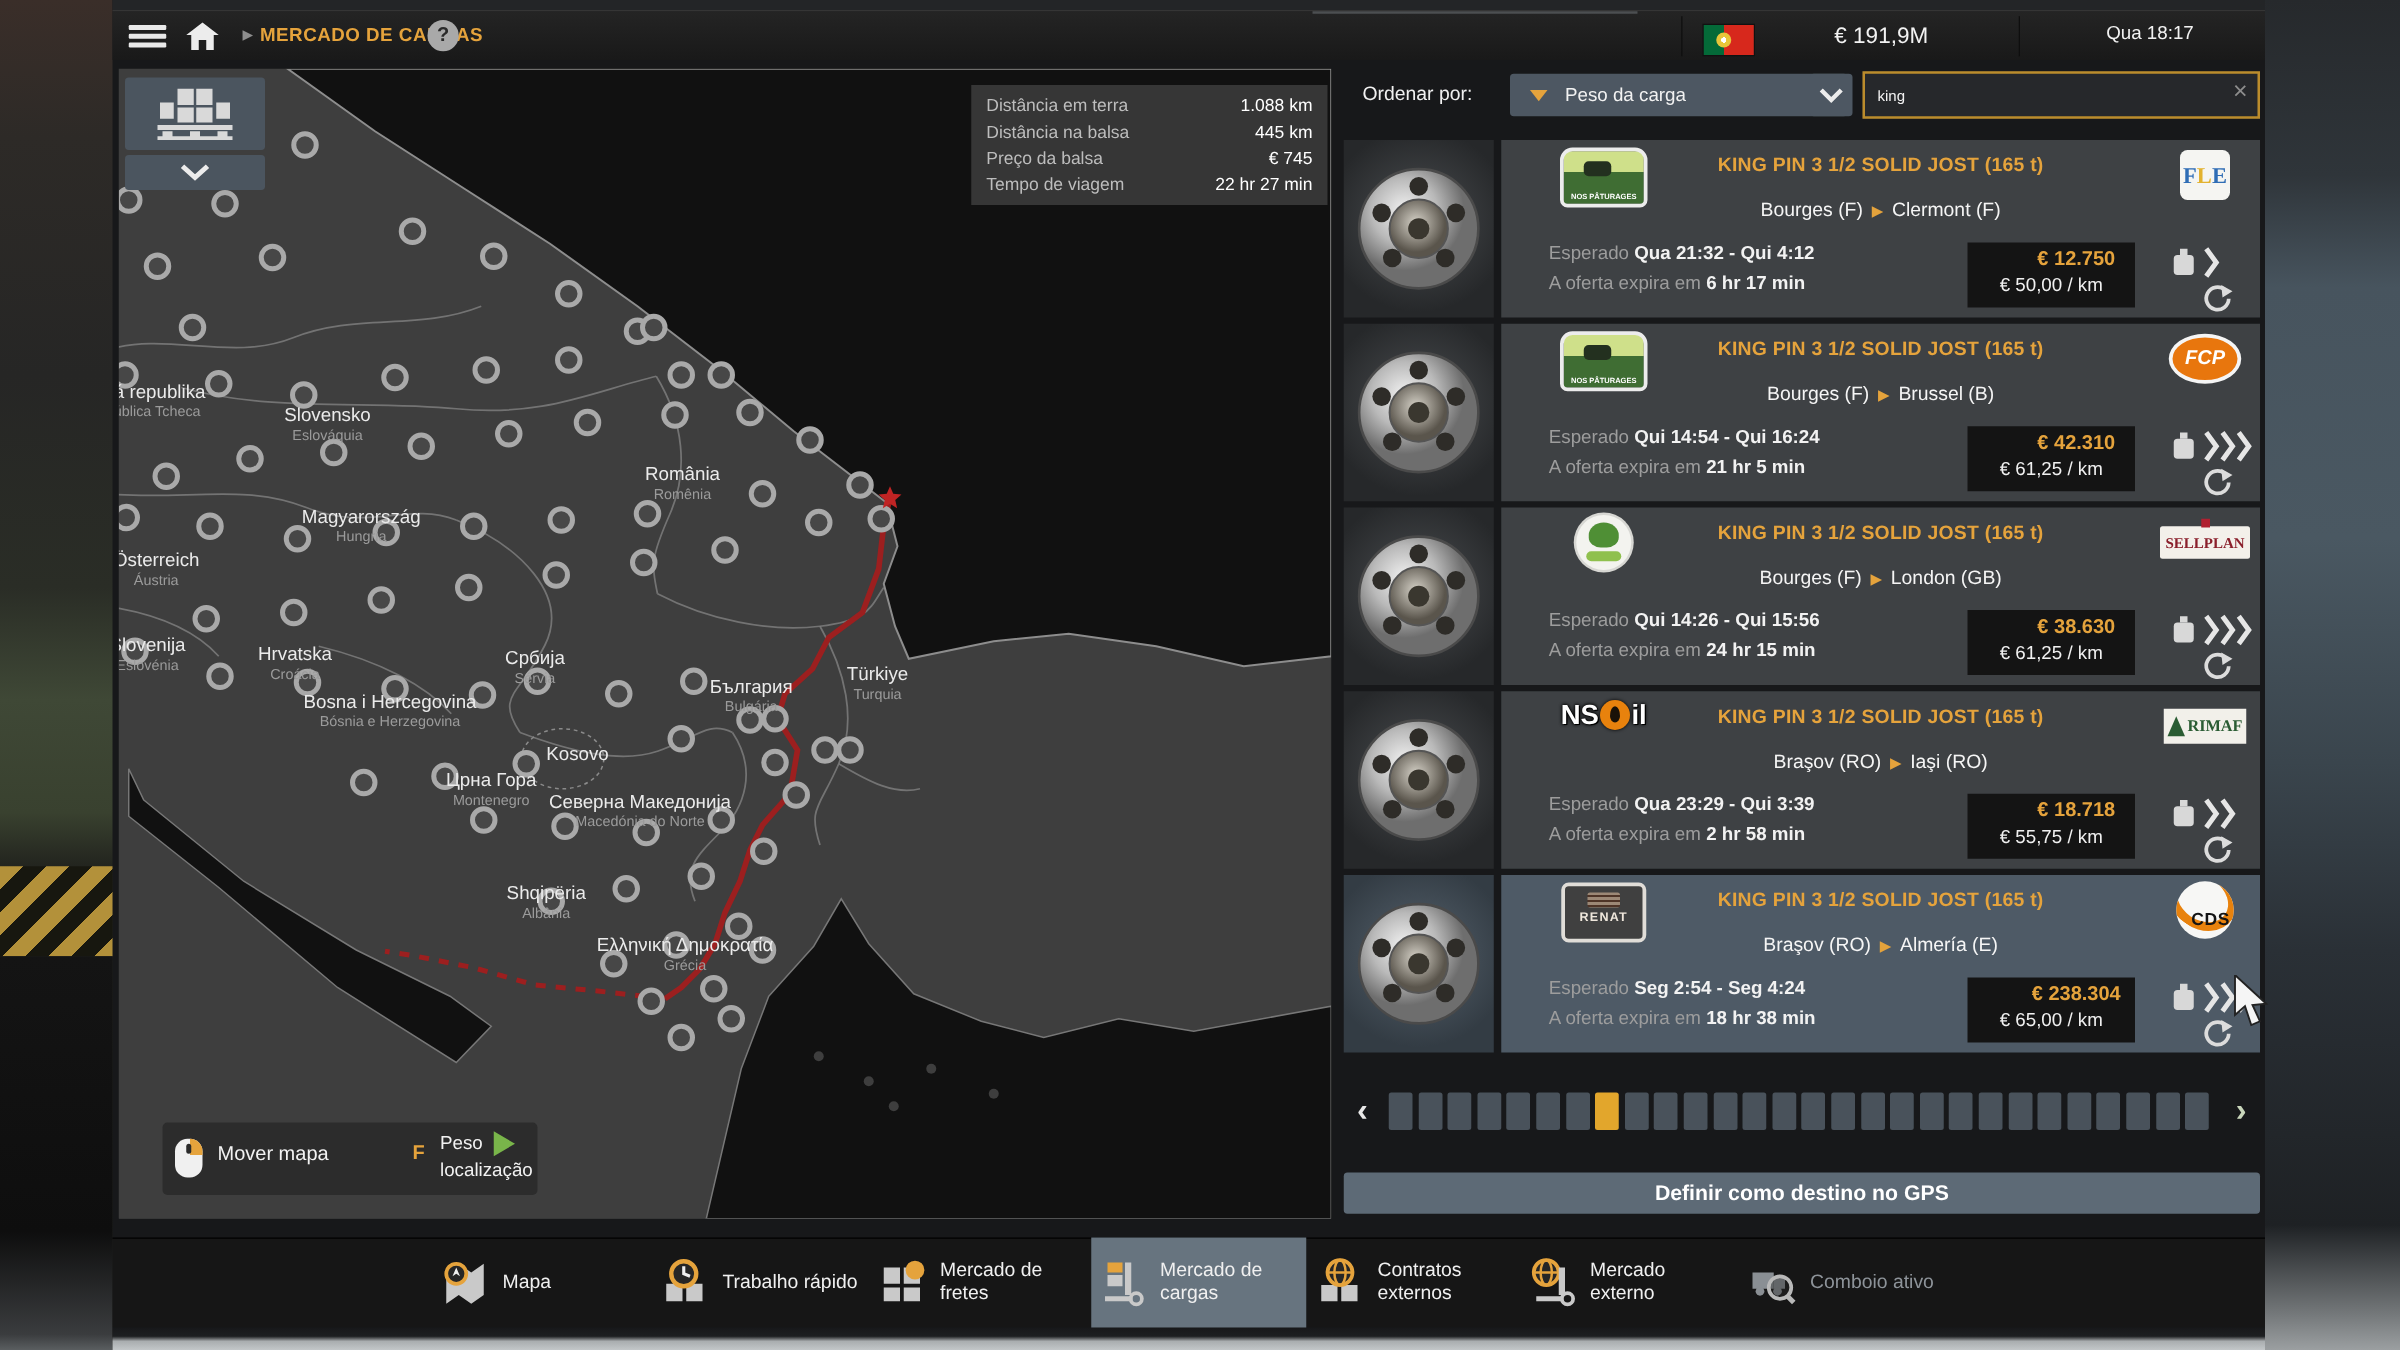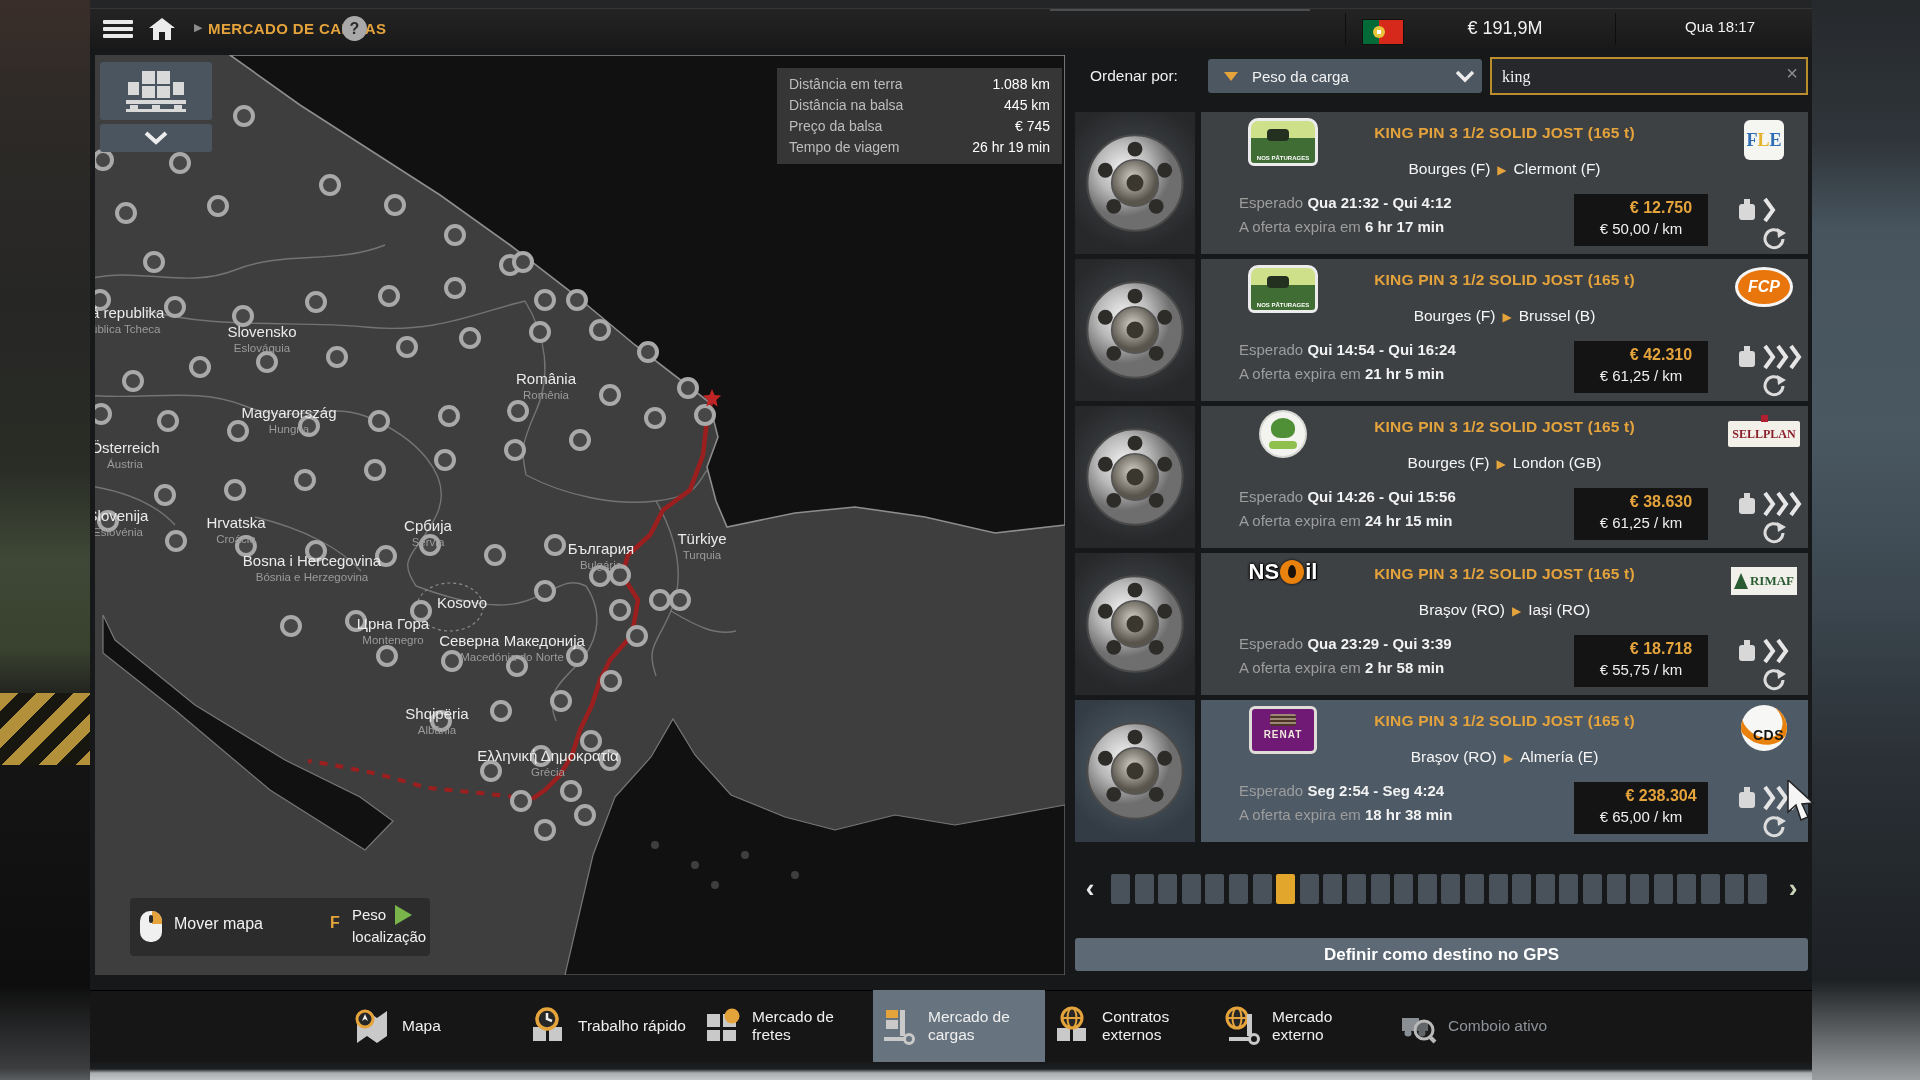--- a/index.html
+++ b/index.html
@@ -42,21 +42,21 @@
   .hint-move{position:absolute;left:44px;top:17px;color:#f2f2f2;font-size:16px;}
   .hint-key{position:absolute;left:200px;top:16px;color:#e5a33c;font-size:16px;font-weight:bold;}
   .hint-loc{position:absolute;left:222px;top:6px;width:100px;color:#f2f2f2;font-size:15px;line-height:22px;}
   .green-marker{position:absolute;left:300px;top:850px;width:0;height:0;border-top:10px solid transparent;border-bottom:10px solid transparent;border-left:17px solid #79b54a;}
   
   .sort-label{left:1090px;top:62px;height:28px;line-height:28px;color:#f0f0f0;font-size:15.5px;}
   .dropdown{left:1208px;top:59px;width:270px;height:34px;background:#4d5762;border-radius:3px;display:flex;align-items:center;color:#f2f2f2;font-size:15px;}
   .dropdown .tri{margin:0 14px 0 16px;width:0;height:0;border-left:7px solid transparent;border-right:7px solid transparent;border-top:9px solid #e5a33c;}
   .chevbtn{left:1448px;top:59px;width:34px;height:34px;background:#4d5762;border-radius:3px;display:flex;align-items:center;justify-content:center;}
   .searchbox{left:1490px;top:57px;width:318px;height:38px;background:#26282b;border:2px solid #bb8c2c;box-sizing:border-box;}
-  .searchbox input{position:absolute;left:8px;top:2px;width:270px;height:30px;background:transparent;border:none;outline:none;color:#f2f2f2;font-size:16px;font-family:Liberation Serif, serif;}
+  .searchbox input{position:absolute;left:8px;top:2px;width:270px;height:30px;background:transparent;border:none;outline:none;color:#f2f2f2;font-size:12px;font-family:Liberation Sans, sans-serif;}
   .searchbox .x{position:absolute;right:8px;top:3px;color:#8d8d8d;font-size:20px;}
   
   #cards{left:1075px;top:112px;width:733px;height:735px;}
   .card{position:absolute;left:0;width:733px;height:142px;}
   .card .thumb{position:absolute;left:0;top:0;width:120px;height:142px;background:radial-gradient(circle at 50% 45%,#4a4d50,#26282a 75%);display:flex;align-items:center;justify-content:center;}
   .card .body{position:absolute;left:126px;top:0;width:607px;height:142px;background:#3e4144;}
   .card.sel .body{background:#4e5a66;}
   .card.sel .thumb{background:radial-gradient(circle at 50% 45%,#56626d,#333c44 75%);}
   .card .title{position:absolute;left:110px;right:110px;top:12px;text-align:center;color:#e5a33c;font-weight:bold;font-size:15.5px;letter-spacing:.2px;}
   .card .route{position:absolute;left:60px;right:60px;top:48px;text-align:center;color:#f5f5f5;font-size:15.5px;}
@@ -74,21 +74,21 @@
   
   .lg-nos{position:relative;width:64px;height:42px;border:3px solid #ececec;border-radius:10px 10px 6px 6px;overflow:hidden;background:linear-gradient(180deg,#cfe08a 0 40%,#3f6d33 40%);}
   .lg-nos .cow{position:absolute;left:16px;top:8px;width:22px;height:12px;background:#23301f;border-radius:4px;}
   .lg-nos .txt{position:absolute;left:0;right:0;bottom:2px;text-align:center;color:#fff;font-size:6px;font-weight:bold;}
   .lg-tree{width:44px;height:44px;border-radius:50%;background:#f3f3ef;position:relative;box-shadow:0 0 0 2px #d7d7d3;}
   .lg-tree .top{position:absolute;left:10px;top:6px;width:24px;height:20px;background:#4f8f35;border-radius:50% 50% 40% 40%;}
   .lg-tree .base{position:absolute;left:8px;bottom:7px;width:28px;height:8px;background:#8fc04e;border-radius:4px;}
   .lg-nsoil{display:flex;align-items:center;font-weight:bold;font-size:22px;color:#fff;text-shadow:0 0 3px #000,0 0 3px #000,1px 1px 0 #000;}
   .lg-nsoil .drop{width:24px;height:24px;border-radius:50%;background:#e8820d;position:relative;margin:0 1px;box-shadow:0 0 3px #000;}
   .lg-nsoil .drop:after{content:"";position:absolute;left:8px;top:5px;width:8px;height:13px;background:#1a1208;border-radius:50% 50% 50% 50%/60% 60% 40% 40%;}
-  .lg-renat{position:relative;width:62px;height:42px;background:#701a75;border:3px solid #e0ddd8;border-radius:6px;color:#efe7dc;text-align:center;font-size:10px;font-weight:bold;letter-spacing:1px;}
+  .lg-renat{position:relative;width:62px;height:42px;background:#404040;border:3px solid #e0ddd8;border-radius:6px;color:#efe7dc;text-align:center;font-size:10px;font-weight:bold;letter-spacing:1px;}
   .lg-renat .grill{margin:5px auto 3px;width:26px;height:12px;background:repeating-linear-gradient(180deg,#9c8876 0 2px,#4e3427 2px 4px);border-radius:2px;}
   .lg-fle{width:40px;height:40px;background:#f5f5f2;border-radius:6px;text-align:center;line-height:40px;font-weight:bold;font-size:18px;font-family:"Liberation Serif",serif;}
   .lg-fle .b{color:#2f6db5;}.lg-fle .y{color:#e3b22f;}
   .lg-fcp{width:58px;height:40px;background:#e8760d;border-radius:50%;border:3px solid #f5f5f5;box-sizing:border-box;color:#fff;font-style:italic;font-weight:bold;font-size:16px;text-align:center;line-height:34px;}
   .lg-sellplan{width:72px;height:26px;background:#f3f0ea;border-radius:2px;text-align:center;line-height:26px;font-family:"Liberation Serif",serif;font-weight:bold;font-size:12px;color:#8a1f2b;position:relative;}
   .lg-sellplan:before{content:"";position:absolute;left:33px;top:-6px;width:7px;height:7px;background:#b02030;}
   .lg-trimaf{width:66px;height:28px;background:#f2f0ea;display:flex;align-items:center;justify-content:center;font-family:"Liberation Serif",serif;font-weight:bold;font-size:13px;color:#2a5c33;}
   .lg-trimaf .tr{width:0;height:0;border-left:7px solid transparent;border-right:7px solid transparent;border-bottom:16px solid #2a5c33;margin-right:2px;}
   .lg-cds{width:46px;height:46px;border-radius:50%;background:#f7f7f5;position:relative;overflow:hidden;}
   .lg-cds .sw{position:absolute;left:-8px;top:-10px;width:44px;height:34px;border-radius:50%;border:7px solid #e8820d;border-left-color:#1a1a1a;transform:rotate(35deg);}
@@ -311,21 +311,21 @@
         <div class="row">
           <span class="l">Distância na balsa</span>
           <span class="v">445 km</span>
         </div>
         <div class="row">
           <span class="l">Preço da balsa</span>
           <span class="v">€ 745</span>
         </div>
         <div class="row">
           <span class="l">Tempo de viagem</span>
-          <span class="v">26 hr 19 min</span>
+          <span class="v">22 hr 27 min</span>
         </div>
       </div>
     <div id="mhints">
       <div class="mouse-ico"></div>
       <div class="hint-move">Mover mapa</div>
       <div class="hint-key">F</div>
       <div class="hint-loc">Peso localização</div>
     </div>
     <div class="green-marker"></div>
   </div>

